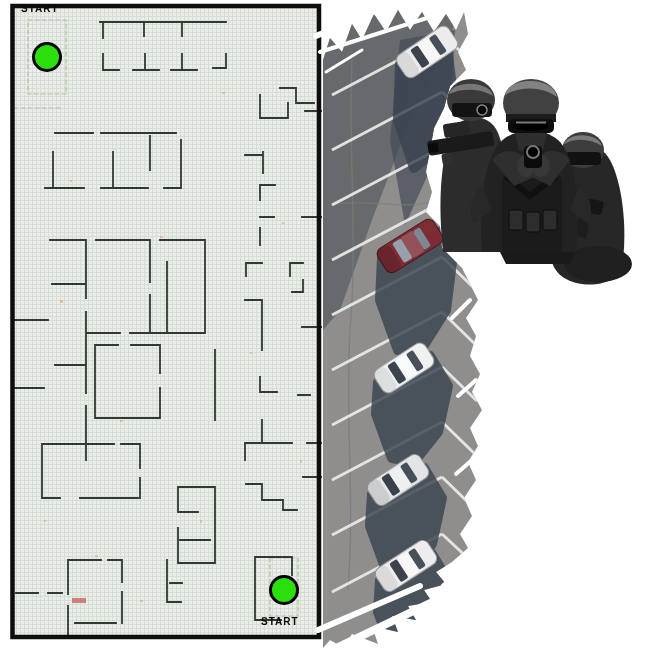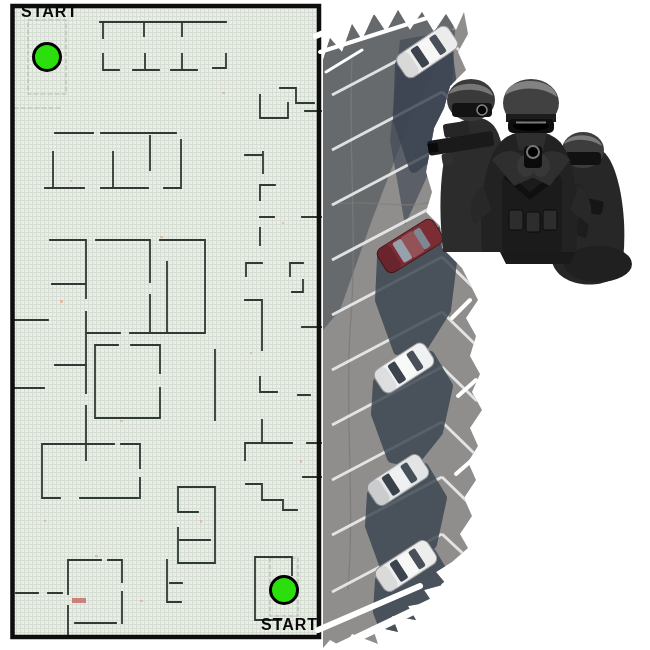--- a/index.html
+++ b/index.html
@@ -7,21 +7,21 @@
          font-family:"Liberation Sans",sans-serif;}
   
   .map-bg{position:absolute;left:10px;top:4px;width:311px;height:635px;
           box-sizing:border-box;background-color:var(--map-bg,#ebeee8);}
   .map-grid{position:absolute;inset:2px;
     background:
       repeating-linear-gradient(0deg,  var(--grid,#ccd7ca) 0 1px, transparent 1px 4px),
       repeating-linear-gradient(90deg, var(--grid,#ccd7ca) 0 1px, transparent 1px 4px);
     opacity:.6;}
   svg.scene{position:absolute;left:0;top:0;}
-  .start-label{position:absolute;font-weight:bold;font-size:16px;letter-spacing:1px;
+  .start-label{position:absolute;font-weight:bold;font-size:10px;letter-spacing:1px;
                color:#0a0a0a;user-select:none;}
   .start-label.top{left:21px;top:3px;}
   .start-label.bottom{left:261px;top:616px;}
   .start-dot{position:absolute;width:30px;height:30px;border-radius:50%;
              background:var(--start-dot,#2bdf0d);border:3px solid var(--start-dot-border,#000);
              box-sizing:border-box;}
 </style>
 </head>
 <body>
 

